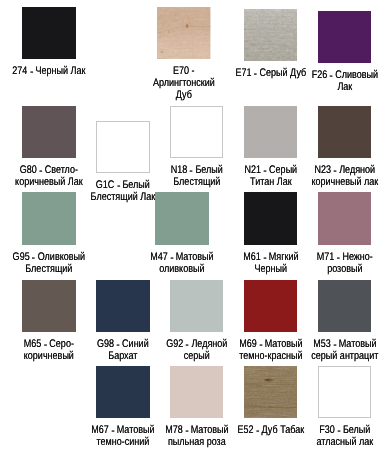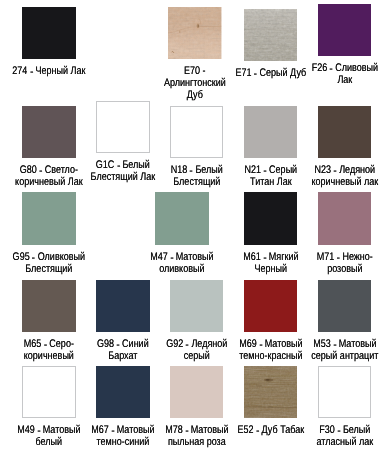--- a/index.html
+++ b/index.html
@@ -21,21 +21,21 @@
   .sep-dash{display:inline-block;transform:scaleX(1.18) translateY(0.6px);}
 </style>
 </head>
 <body>
 
 <div id="palette">
   <div class="swatch-cell" style="left:12.15px;top:6.60px">
     <div class="swatch-chip" style="background:#17171a;"></div>
     <div class="swatch-label">274<span class="sep-dash"> - </span>Черный Лак</div>
   </div>
-  <div class="swatch-cell" style="left:158px;top:6.60px">
+  <div class="swatch-cell" style="left:147px;top:6.60px">
     <div class="swatch-chip" style="">
         <svg viewBox="0 0 53 53" preserveAspectRatio="none">
       <defs>
         <linearGradient id="lo" x1="0" y1="0" x2="0" y2="1">
           <stop offset="0" stop-color="#d4ae8e"></stop>
           <stop offset="0.18" stop-color="#d1ab8b"></stop>
           <stop offset="0.42" stop-color="#d4ae8f"></stop>
           <stop offset="0.62" stop-color="#dcb89b"></stop>
           <stop offset="0.85" stop-color="#e2c0a4"></stop>
           <stop offset="1" stop-color="#e0bea2"></stop>
@@ -147,31 +147,31 @@
             <path d="M0 40 H53"></path>
             <path d="M0 44 H53"></path>
             <path d="M0 48 H53"></path>
       </g>
       <path d="M0 21 Q16 19.6 30 21.4 Q42 23 53 21.4" stroke="#948f81" stroke-width="0.45" fill="none" opacity="0.45"></path>
       <path d="M0 36 Q18 34.6 32 36.6 Q44 38.2 53 37" stroke="#948f81" stroke-width="0.45" fill="none" opacity="0.4"></path>
     </svg>
       </div>
     <div class="swatch-label">E71<span class="sep-dash"> - </span>Серый Дуб</div>
   </div>
-  <div class="swatch-cell" style="left:307.75px;top:4px">
+  <div class="swatch-cell" style="left:307.75px;top:11px">
     <div class="swatch-chip" style="background:#511c5d;"></div>
     <div class="swatch-label">F26<span class="sep-dash"> - </span>Сливовый
 Лак</div>
   </div>
   <div class="swatch-cell" style="left:12.15px;top:105.60px">
     <div class="swatch-chip" style="background:#605456;"></div>
     <div class="swatch-label">G80<span class="sep-dash"> - </span>Светло-
 коричневый Лак</div>
   </div>
-  <div class="swatch-cell" style="left:86.05px;top:101px">
+  <div class="swatch-cell" style="left:86.05px;top:121px">
     <div class="swatch-chip bordered" style="background:#ffffff;"></div>
     <div class="swatch-label">G1C<span class="sep-dash"> - </span>Белый
 Блестящий Лак</div>
   </div>
   <div class="swatch-cell" style="left:159.95px;top:105.60px">
     <div class="swatch-chip bordered" style="background:#ffffff;"></div>
     <div class="swatch-label">N18<span class="sep-dash"> - </span>Белый
 Блестящий</div>
   </div>
   <div class="swatch-cell" style="left:233.85px;top:105.60px">
@@ -221,25 +221,20 @@
   </div>
   <div class="swatch-cell" style="left:233.85px;top:279.90px">
     <div class="swatch-chip" style="background:#8d1a1a;"></div>
     <div class="swatch-label">M69<span class="sep-dash"> - </span>Матовый
 темно-красный</div>
   </div>
   <div class="swatch-cell" style="left:307.75px;top:279.90px">
     <div class="swatch-chip" style="background:#4f5357;"></div>
     <div class="swatch-label">M53<span class="sep-dash"> - </span>Матовый
 серый антрацит</div>
-  </div>
-  <div class="swatch-cell" style="left:12.15px;top:365.80px">
-    <div class="swatch-chip bordered" style="background:#ffffff;"></div>
-    <div class="swatch-label">M49<span class="sep-dash"> - </span>Матовый
-белый</div>
   </div>
   <div class="swatch-cell" style="left:86.05px;top:365.80px">
     <div class="swatch-chip" style="background:#27364b;"></div>
     <div class="swatch-label">M67<span class="sep-dash"> - </span>Матовый
 темно-синий</div>
   </div>
   <div class="swatch-cell" style="left:159.95px;top:365.80px">
     <div class="swatch-chip" style="background:#d9c8c0;"></div>
     <div class="swatch-label">M78<span class="sep-dash"> - </span>Матовый
 пыльная роза</div>

